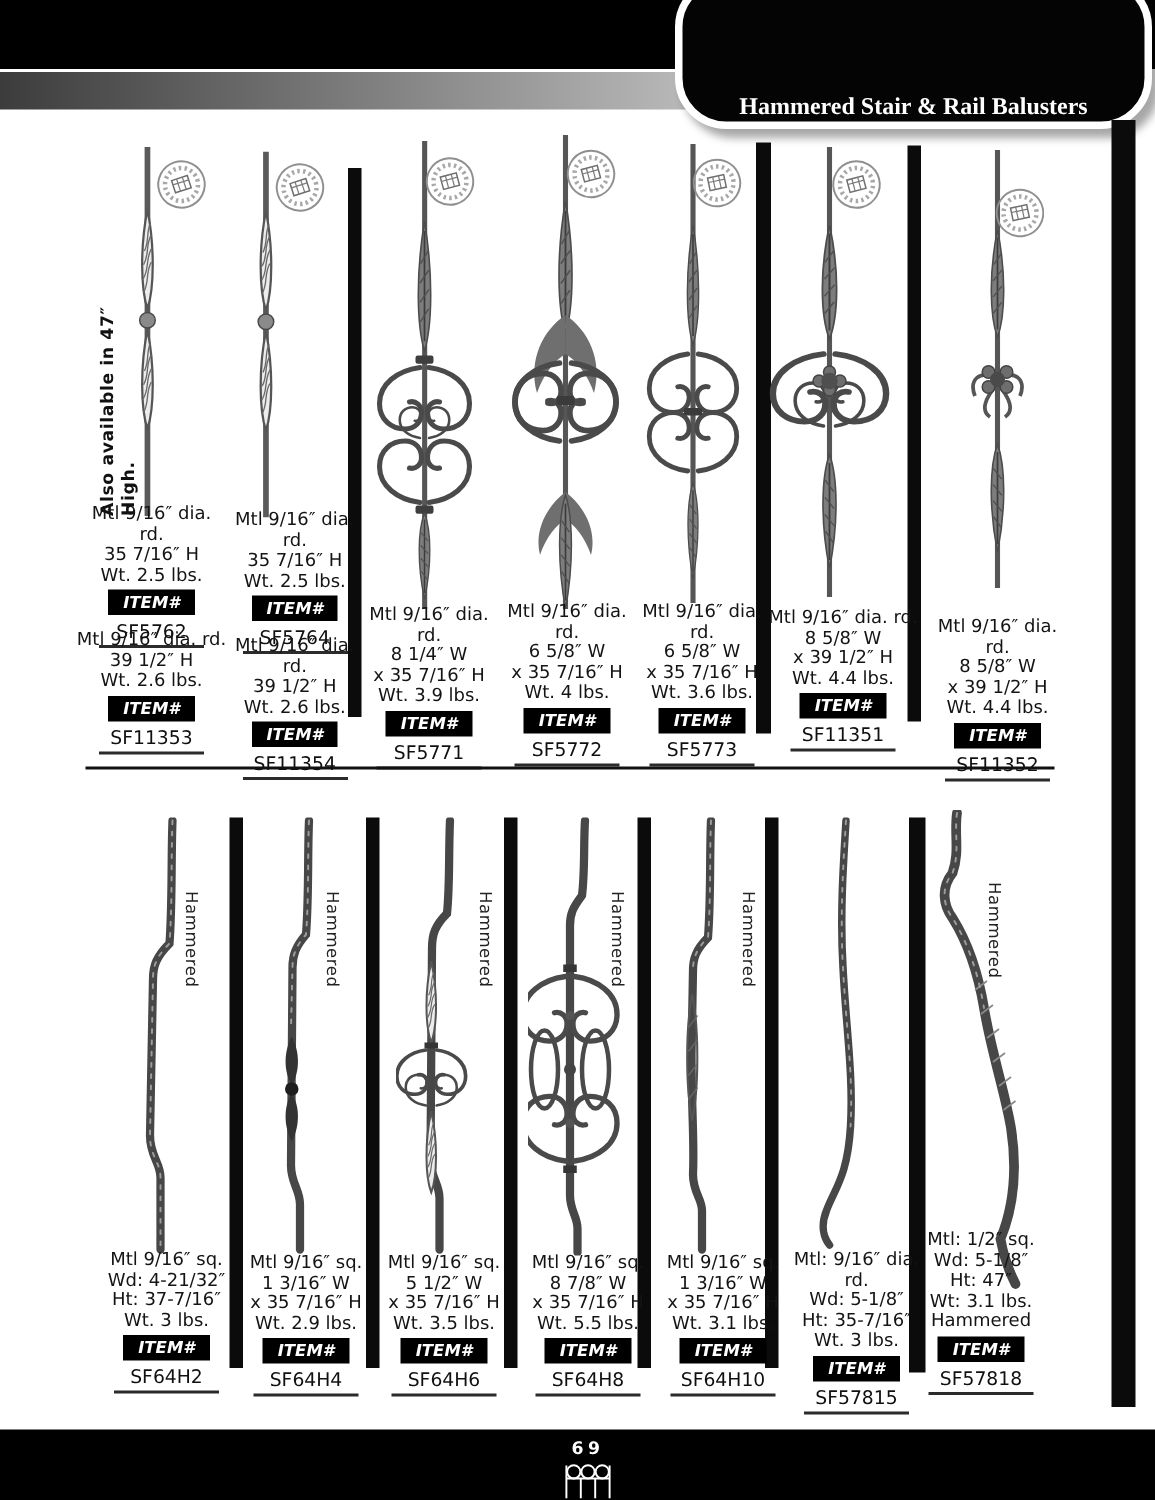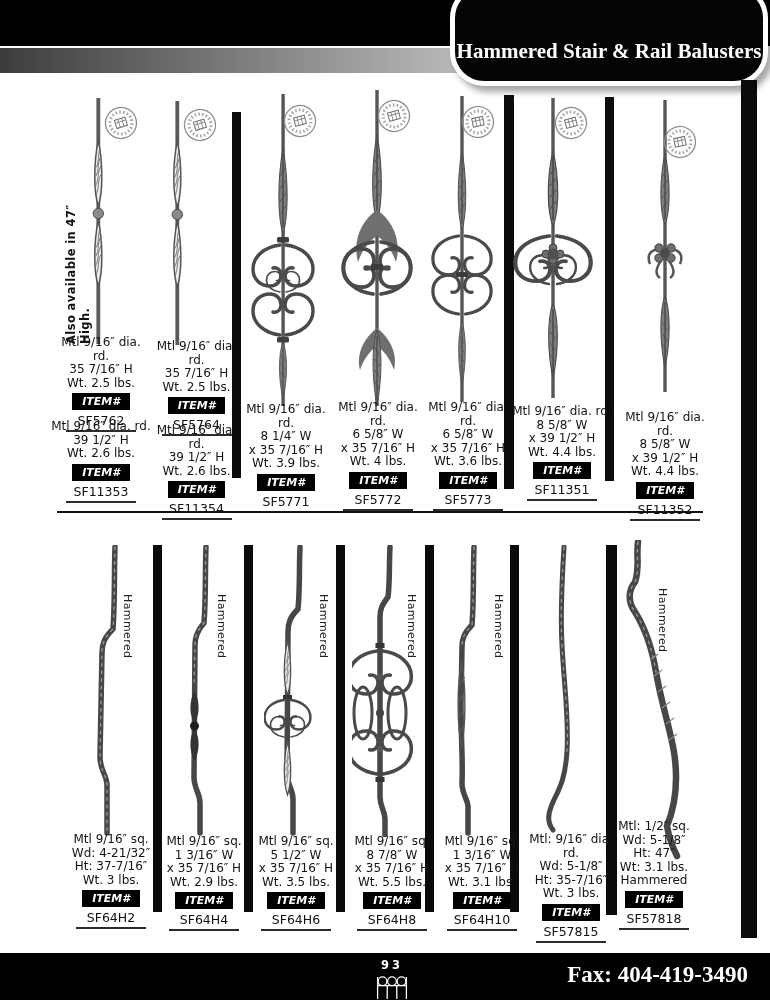--- a/index.html
+++ b/index.html
@@ -7,21 +7,21 @@
         font-family:"DejaVu Sans","Liberation Sans",sans-serif;color:#101010;}
   
   .topbar{position:absolute;left:0;top:0;width:770px;height:46px;background:#000;}
   .graybar{position:absolute;left:0;top:48px;width:492px;height:25px;
            background:linear-gradient(to right,#3c3c3c,#c2c2c2);}
   .titlebox{position:absolute;left:450px;top:-16px;width:308px;height:92px;
             background:#040404;border:5px solid #fff;border-radius:34px;
             box-shadow:5px 6px 6px rgba(0,0,0,.35);
             display:flex;align-items:flex-end;justify-content:center;}
   .titlebox .t{font-family:"Liberation Serif","DejaVu Serif",serif;font-weight:bold;
-               font-size:21px;color:#fff;white-space:nowrap;padding-bottom:17px;}
+               font-size:16px;color:#fff;white-space:nowrap;}
   
   .vbar{position:absolute;background:#0b0b0b;}
   .hrule{position:absolute;background:#111;}
   
   .spec{position:absolute;text-align:center;}
   .lines{font-size:12px;line-height:13.6px;white-space:pre-line;color:#141414;}
   .itemtag{display:inline-block;background:#000;color:#fff;font-weight:bold;font-style:italic;
            font-size:11px;line-height:15px;padding:1px 10px 1px;margin-top:3px;}
   .code{display:inline-block;font-size:12.5px;line-height:15px;padding:1px 4px 2px;
         border-bottom:2px solid #2b2b2b;min-width:62px;margin-top:1px;}
@@ -351,24 +351,23 @@
     <div class="lines">Mtl: 1/2″ sq.
 Wd: 5-1/8″
 Ht: 47″
 Wt: 3.1 lbs.
 Hammered</div>
     <div><span class="itemtag">ITEM#</span></div>
     <div><span class="code">SF57818</span></div>
   </div>
 
   <div class="footer"></div>
-  <div class="pagenum">93</div>
+  <div class="pagenum">69</div>
   <svg class="fenceicon" width="32" height="26" viewBox="0 0 32 26">
     <g stroke="#fff" fill="none" stroke-width="1.3">
       <circle cx="6.5" cy="8.2" r="4.4"></circle>
         <circle cx="16" cy="8.2" r="4.4"></circle>
         <circle cx="25.5" cy="8.2" r="4.4"></circle>
       <path d="M1.6,4 V26 M30.4,4 V26 M11.2,12.6 V26 M20.8,12.6 V26 M1.6,12.6 H30.4"></path>
     </g>
   </svg>
-  <div class="fax">Fax: 404-419-3490</div>
 
 </div>
 
 </body></html>

